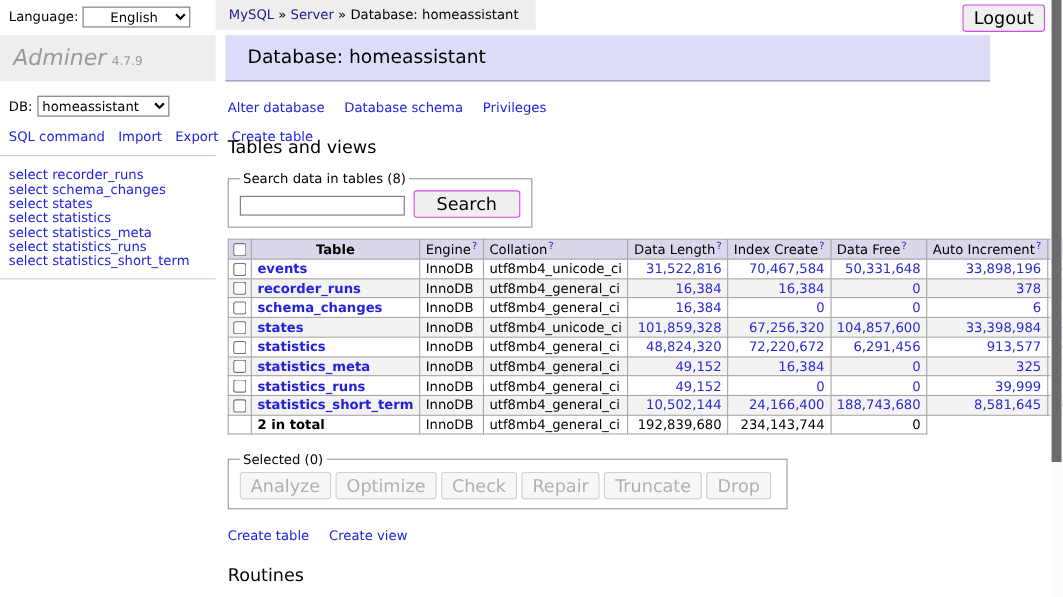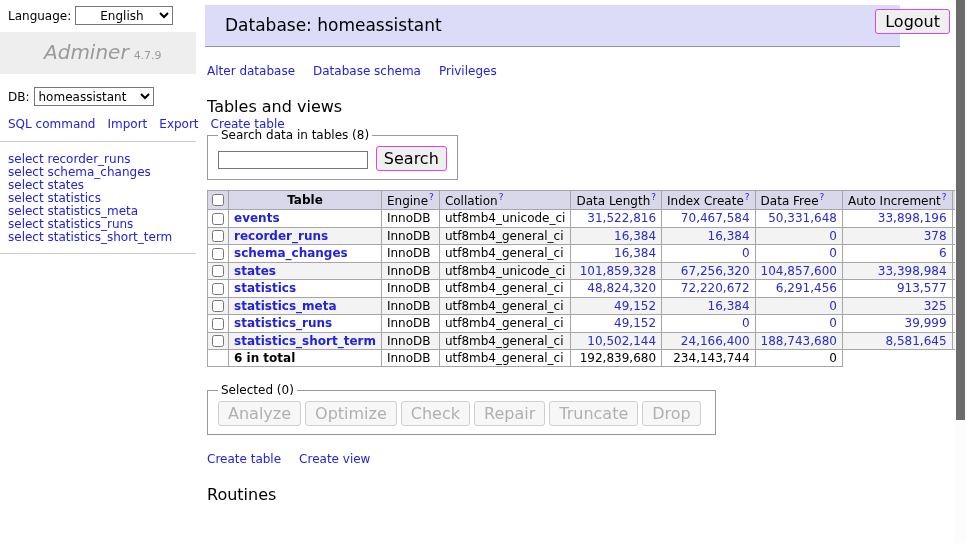--- a/index.html
+++ b/index.html
@@ -18,21 +18,21 @@
   html,body{width:966px;height:543px;margin:0;overflow:hidden;background:#fff;
     font-family:"DejaVu Sans","Liberation Sans",sans-serif;font-size:12px;color:#000;}
   a{color:var(--link-blue);text-decoration:none;cursor:pointer;}
 
   
   #sidebar{position:absolute;left:0;top:0;width:196px;height:100%;background:#fff;}
   .lang-row{padding:6px 0 0 8px;white-space:nowrap;}
   select{font-size:12px;font-family:inherit;border:1px solid #767676;background:#fff;height:19px;}
   .lang-select{width:98px;margin-left:4px;padding-left:20px;}
   #logo{margin-top:7px;background:var(--panel-bg);padding:8px 12px 10px;}
-  .logo-name{font-style:italic;font-size:20px;color:var(--logo-gray);margin-left:32px;}
+  .logo-name{font-style:italic;font-size:20px;color:var(--logo-gray);}
   .logo-ver{font-size:11px;color:var(--logo-gray);margin-left:5px;}
   .db-row{padding:13px 8px 2px;}
   .db-select{width:120px;margin-left:4px;}
   .actions{padding:8px 8px 0;line-height:1.35;}
   .actions a{margin-right:12px;white-space:nowrap;}
   hr{border:0;border-top:1px solid #ccc;margin:9px 0;}
   .tbl-links{padding:2px 8px 0;}
   .tbl-lnk-row{height:13px;line-height:13px;white-space:nowrap;}
 
   
@@ -46,21 +46,21 @@
   h2{margin:5px 66px 0 9px;background:var(--title-bg);border-bottom:1px solid #9292ac;
      font-weight:400;font-size:17px;padding:10px 20px 11px;}
   #page-body{padding-left:11px;}
   .db-links{margin:17px 0 0;}
   .db-links a,.create-links a,.routine-links a{margin-right:18px;}
   h3{font-weight:400;font-size:16px;margin:19px 0 12px;}
 
   fieldset{border:1px solid #999;width:fit-content;margin:0;padding:4px 10px 8px;}
   legend{font-size:12px;padding:0 3px;}
   .search-input{width:150px;height:18px;border:1px solid #767676;font-size:12px;font-family:inherit;padding:1px 3px;}
-  .search-btn{margin-left:4px;padding:2px 7px;}
+  .search-btn{margin-left:4px;padding:2px 20px;}
 
   table{border-collapse:collapse;margin-top:10px;}
   th,td{border:1px solid var(--border-gray);padding:1px 5px;height:17px;font-size:12px;white-space:nowrap;}
   th{background:var(--header-bg);font-weight:400;text-align:left;}
   th.col-table{font-weight:bold;text-align:center;}
   .help{font-size:9px;vertical-align:super;margin-left:1px;}
   .chk-col{width:20px;text-align:center;padding:1px 3px;}
   input[type=checkbox]{width:12px;height:12px;margin:1px;vertical-align:middle;}
   .name-cell a{font-weight:bold;}
   td.num{text-align:right;color:var(--number-blue);}
@@ -102,20 +102,21 @@
       <div class="tbl-lnk-row"><a>select states</a></div>
       <div class="tbl-lnk-row"><a>select statistics</a></div>
       <div class="tbl-lnk-row"><a>select statistics_meta</a></div>
       <div class="tbl-lnk-row"><a>select statistics_runs</a></div>
       <div class="tbl-lnk-row"><a>select statistics_short_term</a></div>
     </div>
   <hr>
 </div>
 
 <div id="main">
+  <p id="breadcrumb" style="margin:0;"><a class="bc-a">MySQL</a><span class="bc-sep"> » </span><a class="bc-a">Server</a><span class="bc-sep"> » </span><span>Database: homeassistant</span></p>
   <button id="logout-btn">Logout</button>
   <h2>Database: homeassistant</h2>
 
   <div id="page-body">
     <p class="db-links"><a>Alter database</a><a>Database schema</a><a>Privileges</a></p>
 
     <h3>Tables and views</h3>
 
     <fieldset>
       <legend>Search data in tables (8)</legend>
@@ -223,21 +224,21 @@
             <td class="num">10,502,144</td>
             <td class="num">24,166,400</td>
             <td class="num">188,743,680</td>
             <td class="num">8,581,645</td>
             <td class="num">~ 136,108</td>
           </tr>
         </tbody>
       <tfoot>
         <tr class="total-row">
             <td class="chk-col"></td>
-            <td class="total-label">6 in total</td>
+            <td class="total-label">2 in total</td>
             <td>InnoDB</td>
             <td>utf8mb4_general_ci</td>
             <td class="total-num">192,839,680</td>
             <td class="total-num">234,143,744</td>
             <td class="total-num">0</td>
           </tr>
       </tfoot>
     </table>
 
     <fieldset class="selected-fieldset">

